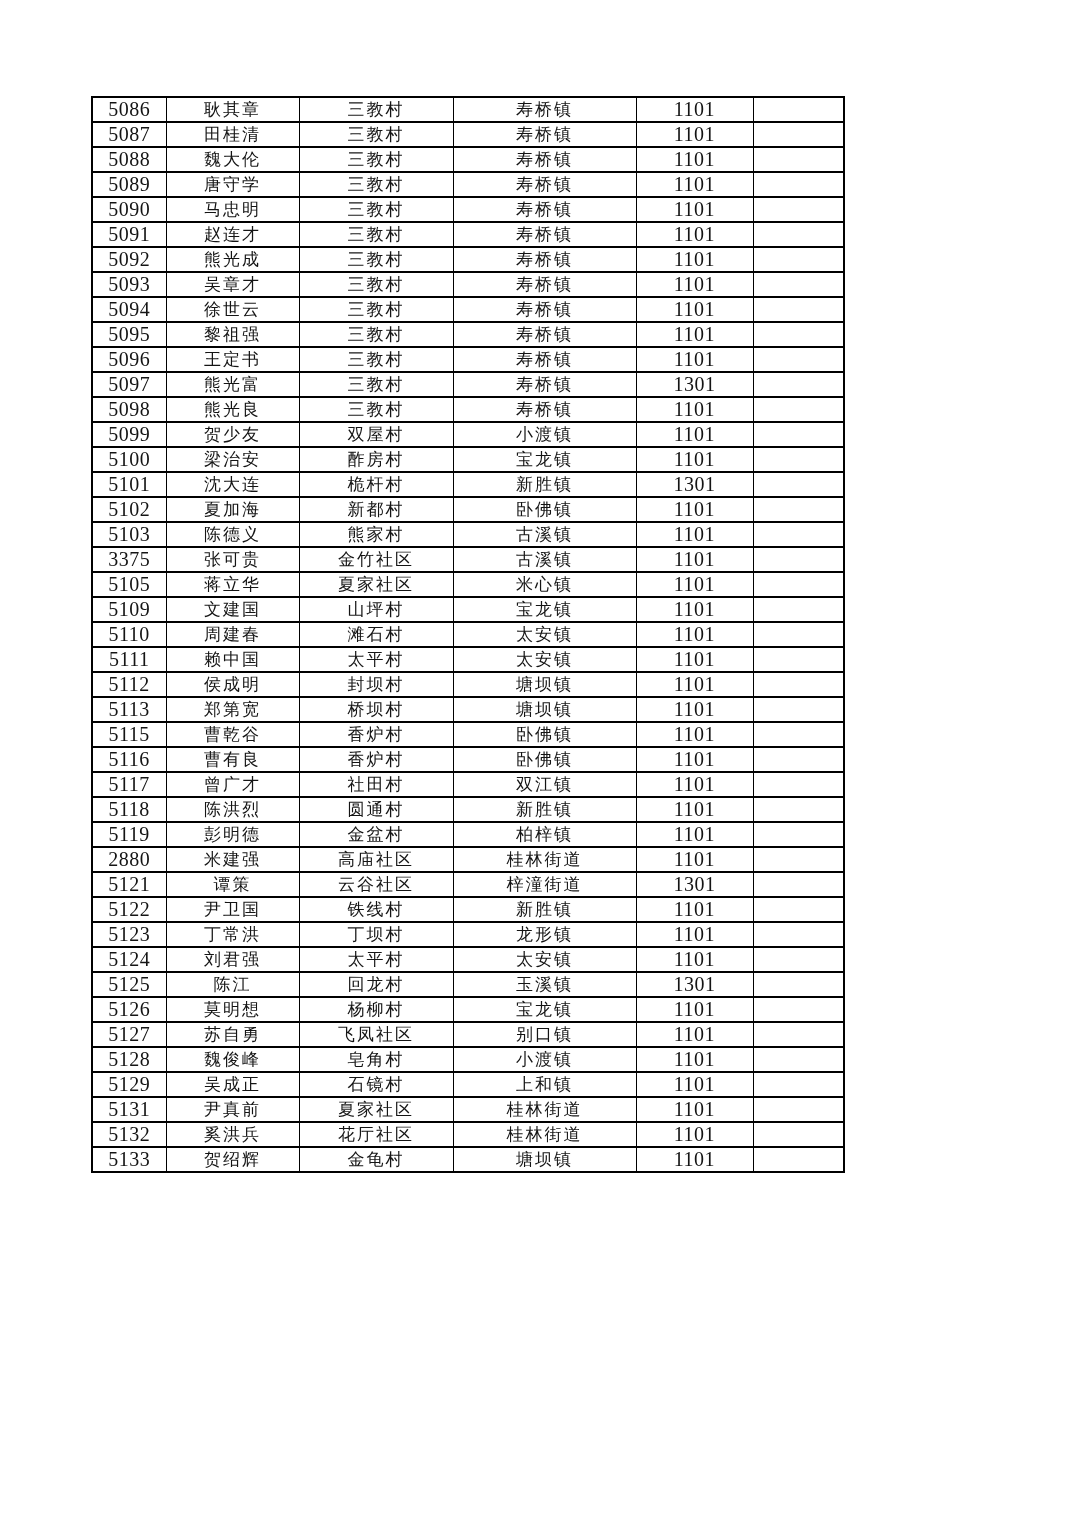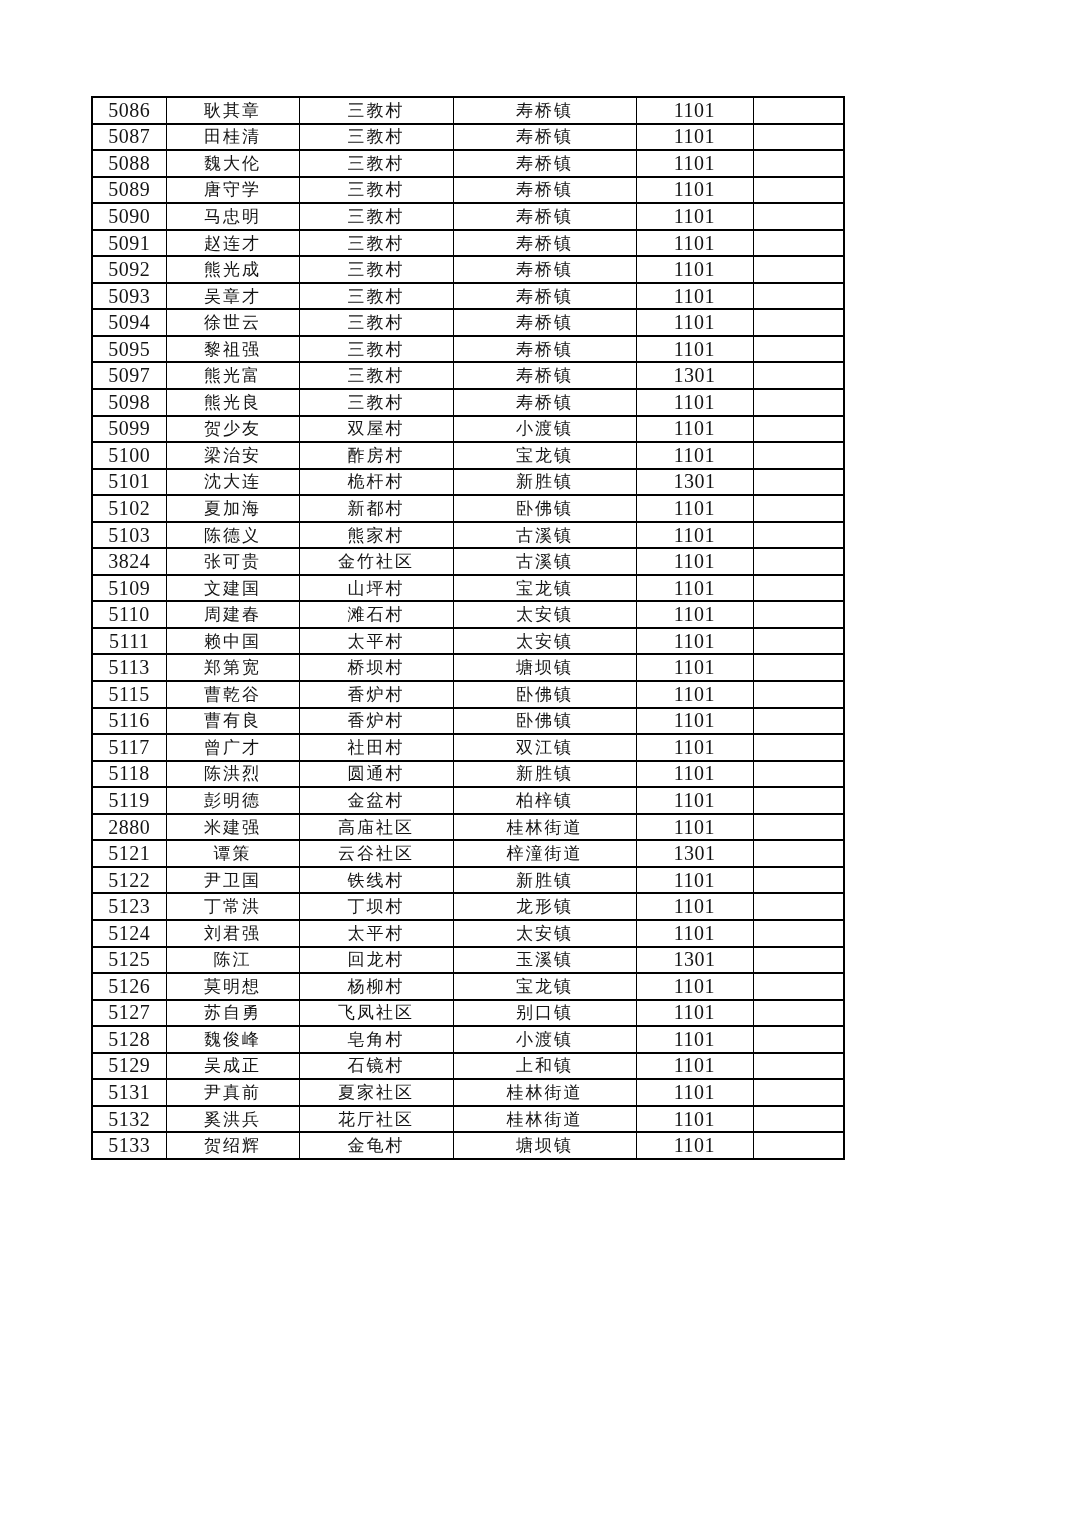--- a/index.html
+++ b/index.html
@@ -140,20 +140,28 @@
         </tr>
         <tr>
           <td class="num">5095</td>
           <td class="cjk">黎祖强</td>
           <td class="cjk">三教村</td>
           <td class="cjk">寿桥镇</td>
           <td class="num">1101</td>
           <td class="cjk"></td>
         </tr>
         <tr>
+          <td class="num">5096</td>
+          <td class="cjk">王定书</td>
+          <td class="cjk">三教村</td>
+          <td class="cjk">寿桥镇</td>
+          <td class="num">1101</td>
+          <td class="cjk"></td>
+        </tr>
+        <tr>
           <td class="num">5097</td>
           <td class="cjk">熊光富</td>
           <td class="cjk">三教村</td>
           <td class="cjk">寿桥镇</td>
           <td class="num">1301</td>
           <td class="cjk"></td>
         </tr>
         <tr>
           <td class="num">5098</td>
           <td class="cjk">熊光良</td>
@@ -196,24 +204,32 @@
         </tr>
         <tr>
           <td class="num">5103</td>
           <td class="cjk">陈德义</td>
           <td class="cjk">熊家村</td>
           <td class="cjk">古溪镇</td>
           <td class="num">1101</td>
           <td class="cjk"></td>
         </tr>
         <tr>
-          <td class="num">3824</td>
+          <td class="num">3375</td>
           <td class="cjk">张可贵</td>
           <td class="cjk">金竹社区</td>
           <td class="cjk">古溪镇</td>
+          <td class="num">1101</td>
+          <td class="cjk"></td>
+        </tr>
+        <tr>
+          <td class="num">5105</td>
+          <td class="cjk">蒋立华</td>
+          <td class="cjk">夏家社区</td>
+          <td class="cjk">米心镇</td>
           <td class="num">1101</td>
           <td class="cjk"></td>
         </tr>
         <tr>
           <td class="num">5109</td>
           <td class="cjk">文建国</td>
           <td class="cjk">山坪村</td>
           <td class="cjk">宝龙镇</td>
           <td class="num">1101</td>
           <td class="cjk"></td>
@@ -224,20 +240,28 @@
           <td class="cjk">滩石村</td>
           <td class="cjk">太安镇</td>
           <td class="num">1101</td>
           <td class="cjk"></td>
         </tr>
         <tr>
           <td class="num">5111</td>
           <td class="cjk">赖中国</td>
           <td class="cjk">太平村</td>
           <td class="cjk">太安镇</td>
+          <td class="num">1101</td>
+          <td class="cjk"></td>
+        </tr>
+        <tr>
+          <td class="num">5112</td>
+          <td class="cjk">侯成明</td>
+          <td class="cjk">封坝村</td>
+          <td class="cjk">塘坝镇</td>
           <td class="num">1101</td>
           <td class="cjk"></td>
         </tr>
         <tr>
           <td class="num">5113</td>
           <td class="cjk">郑第宽</td>
           <td class="cjk">桥坝村</td>
           <td class="cjk">塘坝镇</td>
           <td class="num">1101</td>
           <td class="cjk"></td>

